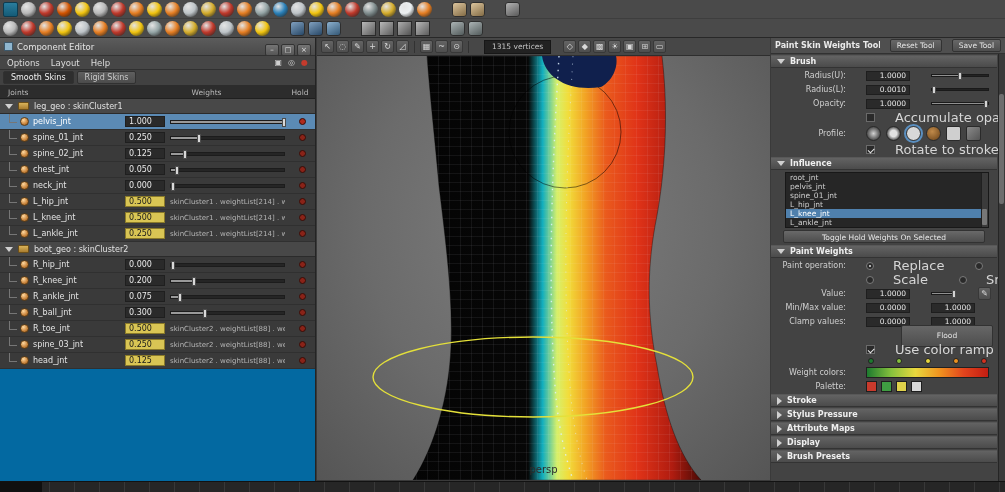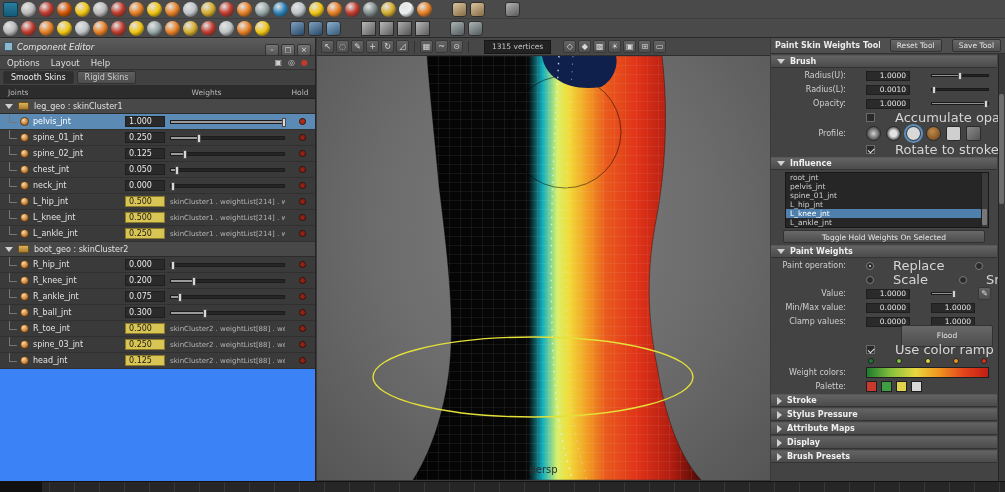--- a/index.html
+++ b/index.html
@@ -12,36 +12,36 @@
   #shelf-row1{border-bottom:1px solid #3e3e3e;}
   .shelf-icon{width:15px;height:15px;flex:none;}
   .shelf-icon.sphere{border-radius:50%;background:radial-gradient(circle at 35% 30%,rgba(255,255,255,.85) 0%,var(--c) 48%,rgba(0,0,0,.6) 100%);}
   .shelf-icon.tool{border-radius:3px;background:linear-gradient(150deg,rgba(255,255,255,.35),rgba(0,0,0,.35)),var(--c);border:1px solid #2e2e2e;}
   .shelf-icon.cube{background:linear-gradient(135deg,rgba(255,255,255,.3),rgba(0,0,0,.4)),var(--c);border:1px solid #2a2a2a;}
   .shelf-icon.logo{background:linear-gradient(#2a7d9e,#145b77);border:1px solid #0e3c50;border-radius:2px;}
   .shelf-gap{width:14px;flex:none;}
 
   
   #left-panel{position:absolute;left:0;top:38px;width:316px;height:443px;background:#3f3f3f;border-right:1px solid #242424;display:flex;flex-direction:column;}
-  .lp-titlebar{height:18px;background:linear-gradient(#5c5c5c,#4a4a4a);display:flex;align-items:center;padding:0 4px;border-bottom:1px solid #303030;flex:none;font-style:italic;}
+  .lp-titlebar{height:18px;background:linear-gradient(#5c5c5c,#4a4a4a);display:flex;align-items:center;padding:0 4px;border-bottom:1px solid #303030;flex:none;}
   .lp-doc-icon{width:9px;height:9px;background:#8fb6cf;border:1px solid #3d586b;margin-right:4px;flex:none;}
   .lp-title{font-size:8.5px;color:#e4e4e4;flex:1;white-space:nowrap;overflow:hidden;}
   .win-btn{display:inline-block;width:14px;height:12px;margin-left:2px;background:linear-gradient(#757575,#565656);border:1px solid #333;
     color:#e0e0e0;font-size:7px;line-height:10px;text-align:center;border-radius:2px;}
   .lp-menubar{height:14px;display:flex;align-items:center;gap:11px;padding:0 7px;background:#464646;border-bottom:1px solid #303030;font-size:8.5px;color:#dcdcdc;flex:none;}
   .lp-menu-spacer{flex:1;}
   .lp-menu-icon{font-size:8px;color:#cfcfcf;margin-left:-5px;}
   .lp-tabs{height:16px;display:flex;align-items:center;padding:0 3px;background:#414141;border-bottom:1px solid #2c2c2c;gap:3px;flex:none;}
   .lp-tab{font-size:8px;color:#c8c8c8;background:linear-gradient(#5f5f5f,#4c4c4c);border:1px solid #313131;padding:1px 7px;border-radius:2px;white-space:nowrap;}
   .lp-tab.active{background:#2e2e2e;color:#f0f0f0;}
   .lp-colheader{height:13px;background:#2c2c2c;border-bottom:1px solid #1f1f1f;display:flex;align-items:center;font-size:7.5px;color:#b8b8b8;flex:none;}
   .colh-name{width:128px;padding-left:8px;}
   .colh-weights{flex:1;text-align:center;}
   .colh-hold{width:30px;text-align:center;}
-  #weight-table{flex:1;overflow:hidden;background:#3b82f6;}
+  #weight-table{flex:1;overflow:hidden;background:#0369a1;}
   .wt-group-header{height:15px;display:flex;align-items:center;background:#484848;border-bottom:1px solid #2b2b2b;font-size:8px;color:#e2e2e2;gap:5px;padding-left:5px;}
   .tri-down{width:0;height:0;border-left:4px solid transparent;border-right:4px solid transparent;border-top:5px solid #d0d0d0;flex:none;}
   .tri-right{width:0;height:0;border-top:4px solid transparent;border-bottom:4px solid transparent;border-left:5px solid #d0d0d0;flex:none;}
   .folder-icon{width:11px;height:8px;background:linear-gradient(#d9b35a,#a87c2e);border:1px solid #6e5018;border-radius:1px;flex:none;}
   .wt-row{height:16px;display:flex;align-items:center;border-bottom:1px solid #303030;background:#3a3a3a;}
   .wt-row.selected{background:#5b8ab4;}
   .wt-connector{width:20px;height:100%;position:relative;flex:none;}
   .wt-connector::before{content:"";position:absolute;left:9px;top:0;height:8px;width:7px;border-left:1px solid #767676;border-bottom:1px solid #767676;}
   .joint-icon{width:9px;height:9px;border-radius:50%;background:radial-gradient(circle at 35% 30%,#ffd9a0,#c9833a 60%,#7a4a1a);border:1px solid #5a3d18;flex:none;margin-right:4px;}
   .wt-name{width:92px;font-size:8px;color:#e4e4e4;white-space:nowrap;overflow:hidden;flex:none;}

